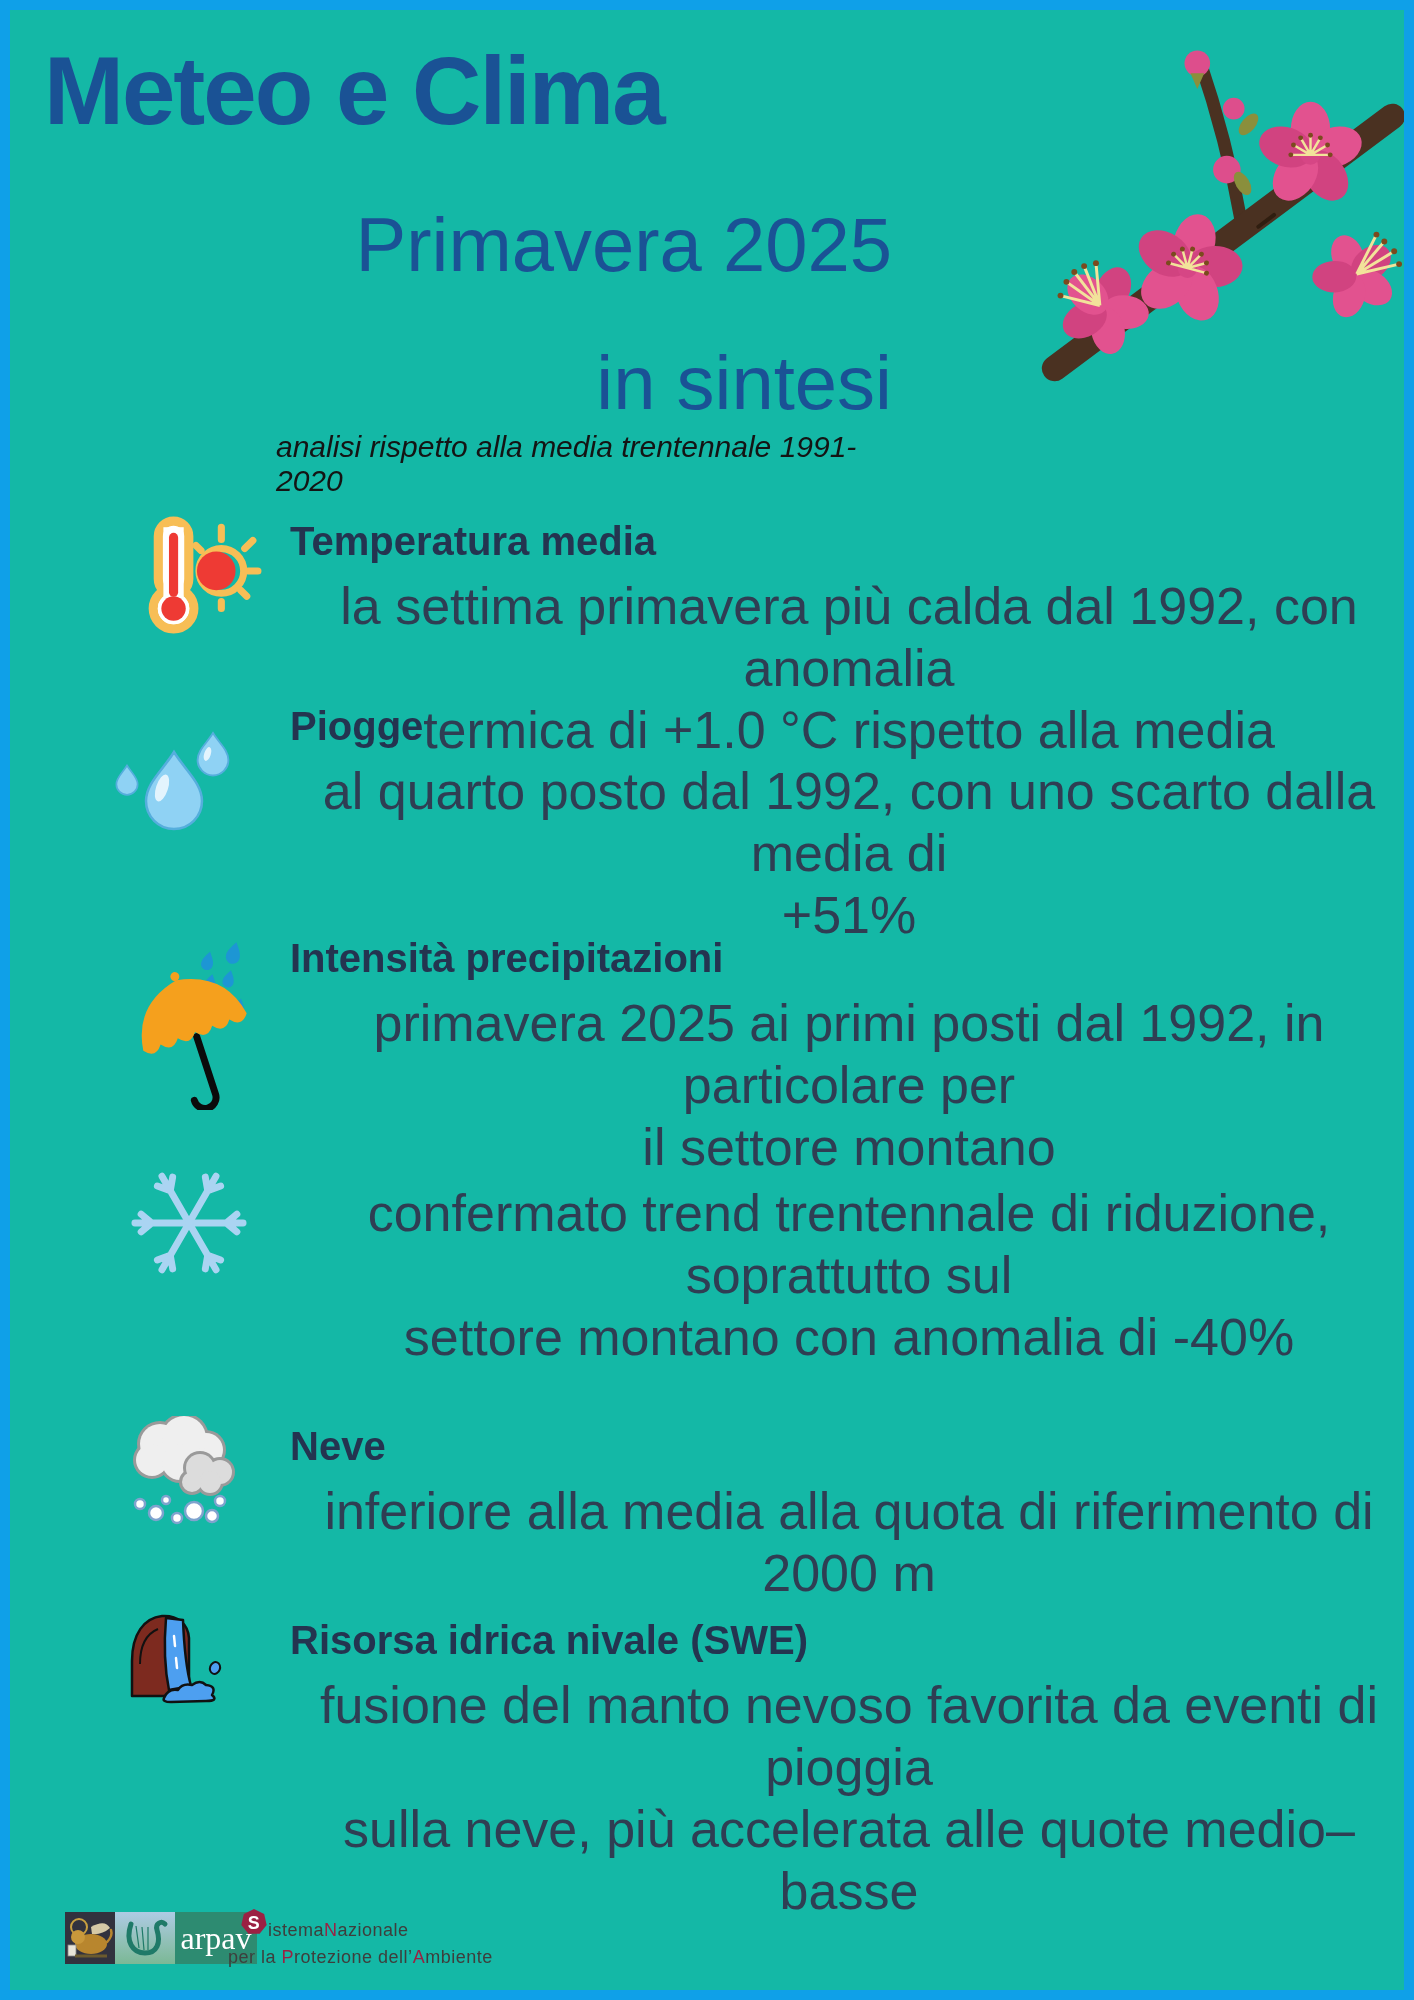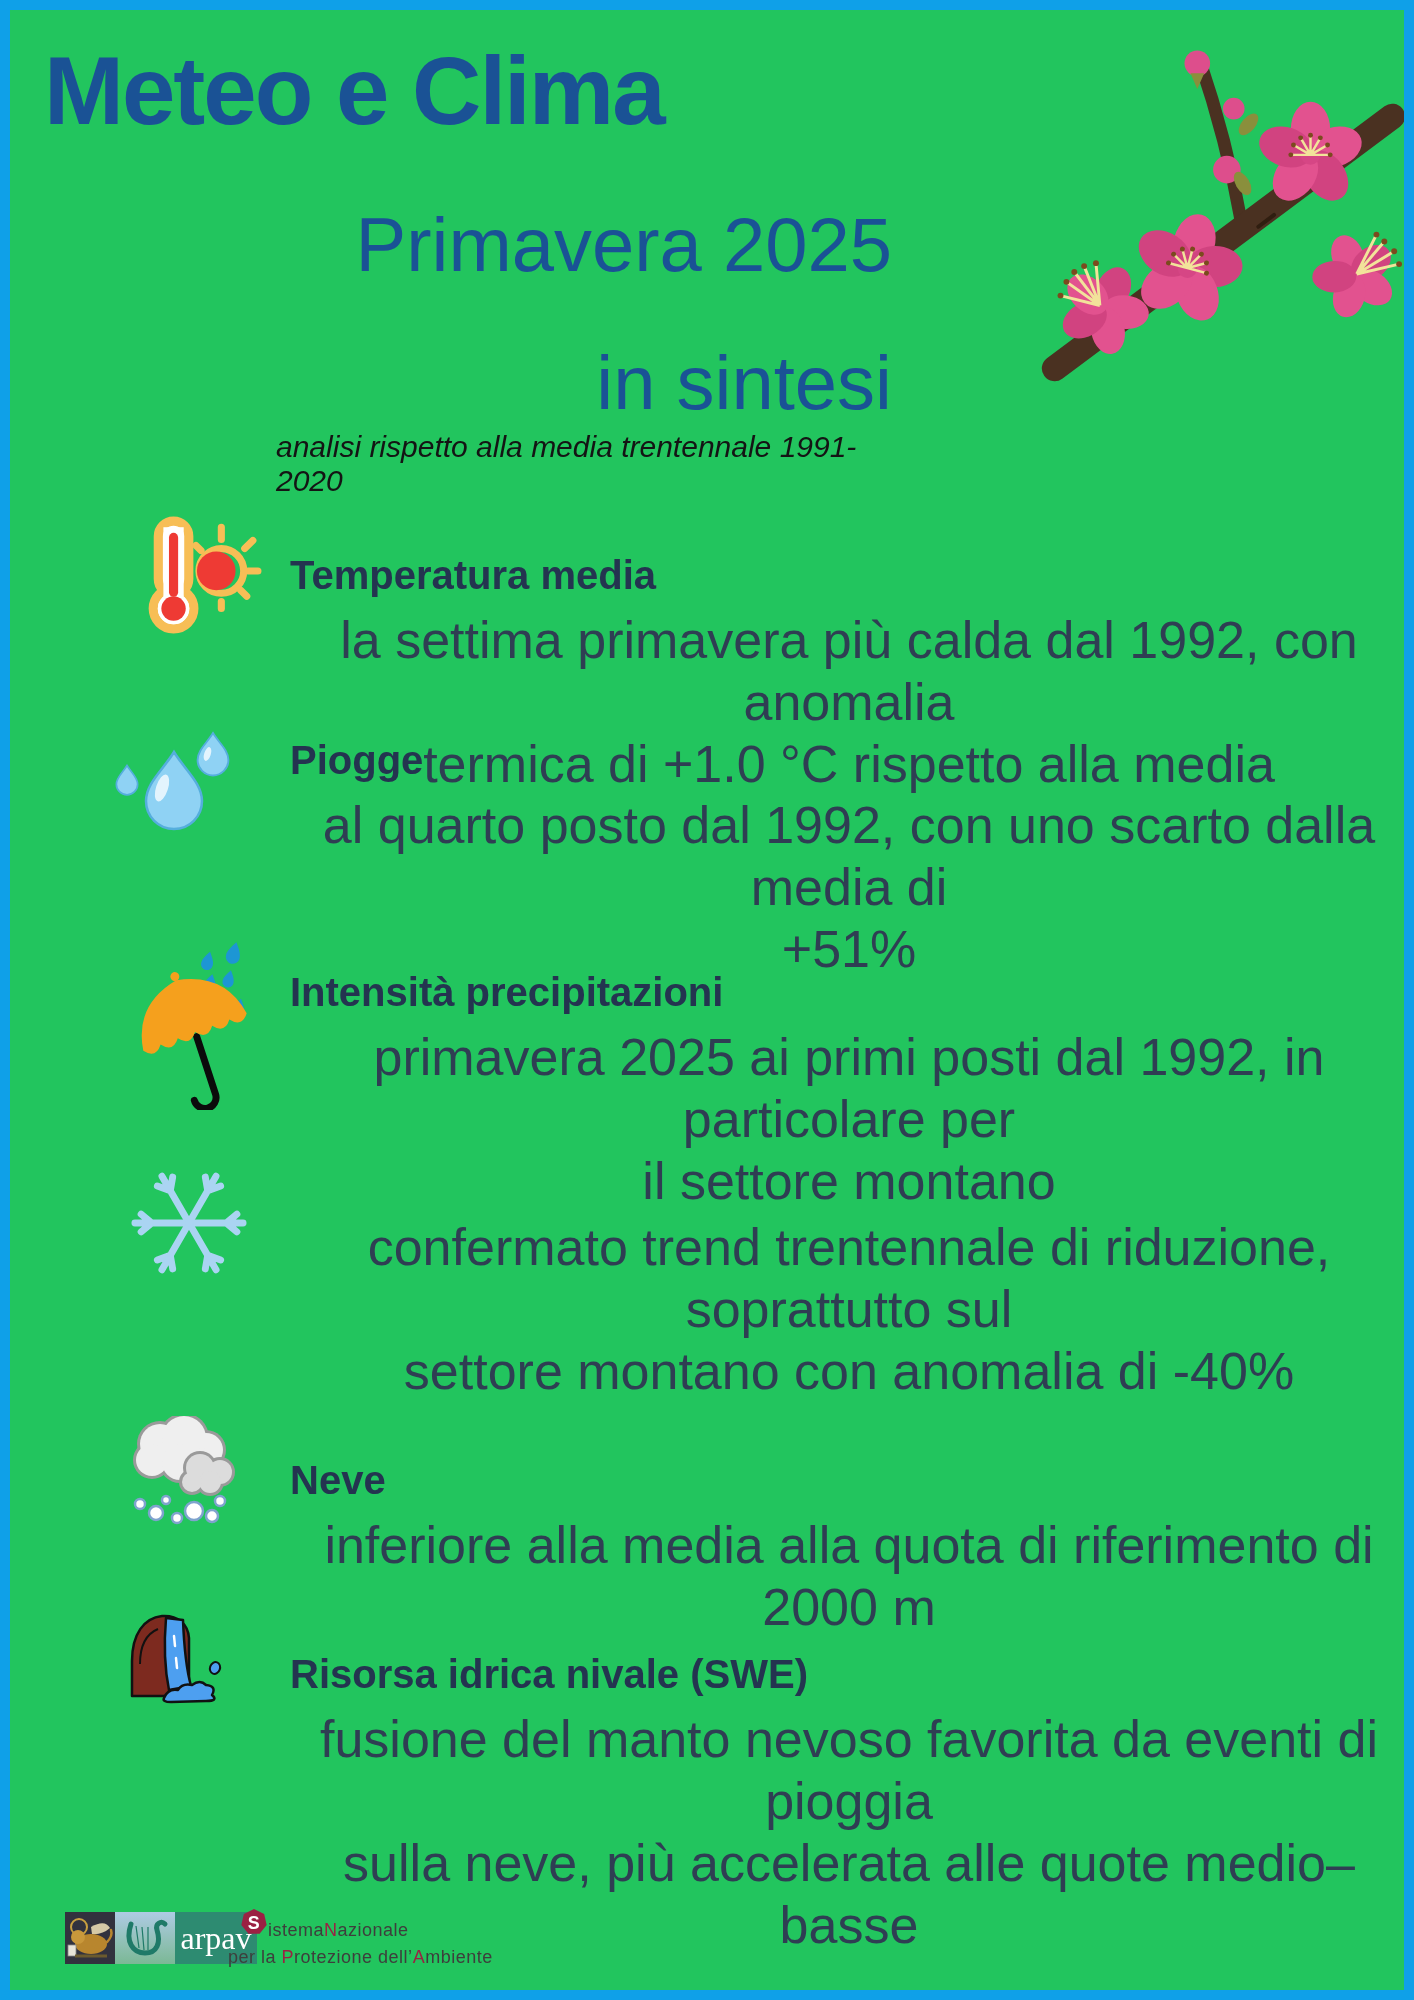--- a/index.html
+++ b/index.html
@@ -1,17 +1,17 @@
 <!DOCTYPE html>
 <html style="--frame: #0FA0E8; --title-blue: #1A5295; --heading-dark: #243450; --body-dark: #2F3E53; --note-black: #141414; --arpav-teal: #2D8B71; --snpa-maroon: #9B2143; --snpa-gray: #3E3E3C;"><head>
 <meta charset="utf-8">
 <style>
   html,body{margin:0;padding:0;background:#ffffff;}
   .page{
-    position:relative;width:1414px;height:2000px;background:#22c55e;overflow:hidden;
+    position:relative;width:1414px;height:2000px;background:#14b8a6;overflow:hidden;
     font-family:"Liberation Sans",sans-serif;
   }
   .frame{position:absolute;inset:0;border:10px solid var(--frame,#0FA0E8);pointer-events:none;z-index:50;}
 
   
   .title{
     position:absolute;left:44px;top:38px;margin:0;
     font-size:96px;font-weight:bold;letter-spacing:-2px;line-height:1.1;
     color:var(--title-blue,#1A5295);
   }
@@ -19,21 +19,21 @@
   .season{position:absolute;left:280px;top:205px;width:612px;text-align:right;
     color:var(--title-blue,#1A5295);font-weight:normal;}
   .season .sline{font-size:76px;line-height:80px;letter-spacing:0;}
   .season .l2{margin-top:58px;}
   .note{
     position:absolute;left:276px;top:430px;width:612px;text-align:left;
     font-size:30px;font-style:italic;color:var(--note-black,#141414);
   }
 
   
-  .sec{position:absolute;left:290px;width:1118px;margin-top:34px;}
+  .sec{position:absolute;left:290px;width:1118px;}
   .sec h2{margin:0;font-size:40px;line-height:48px;font-weight:bold;color:var(--heading-dark,#243450);}
   .sec p{margin:10px 0 0 0;font-size:52px;line-height:62px;color:var(--body-dark,#2F3E53);white-space:pre-line;text-align:center;}
   #s1{top:517px}#s2{top:702px}#s3{top:934px}#s4{top:1172px}#s5{top:1422px}#s6{top:1616px}
 
   .icon{position:absolute;}
   #i1{left:140px;top:514px;width:122px;height:122px;}
   #i2{left:114px;top:728px;width:118px;height:104px;}
   #i3{left:110px;top:930px;width:160px;height:180px;}
   #i4{left:130px;top:1164px;width:118px;height:118px;}
   #i5{left:122px;top:1416px;width:126px;height:112px;}

